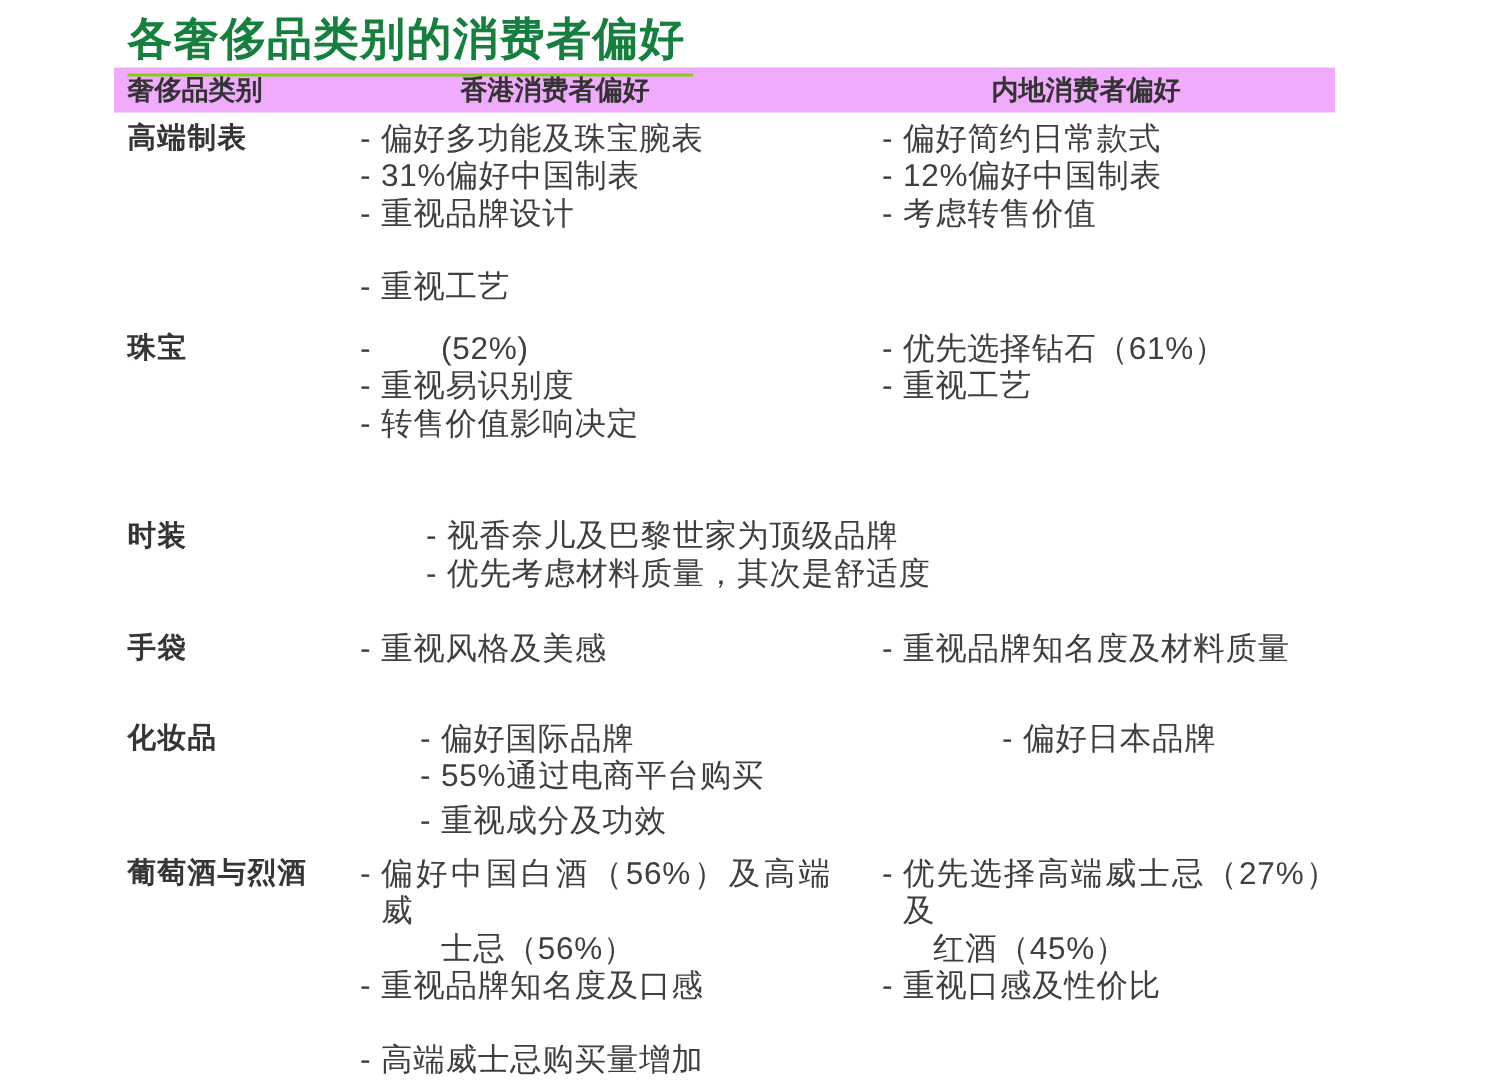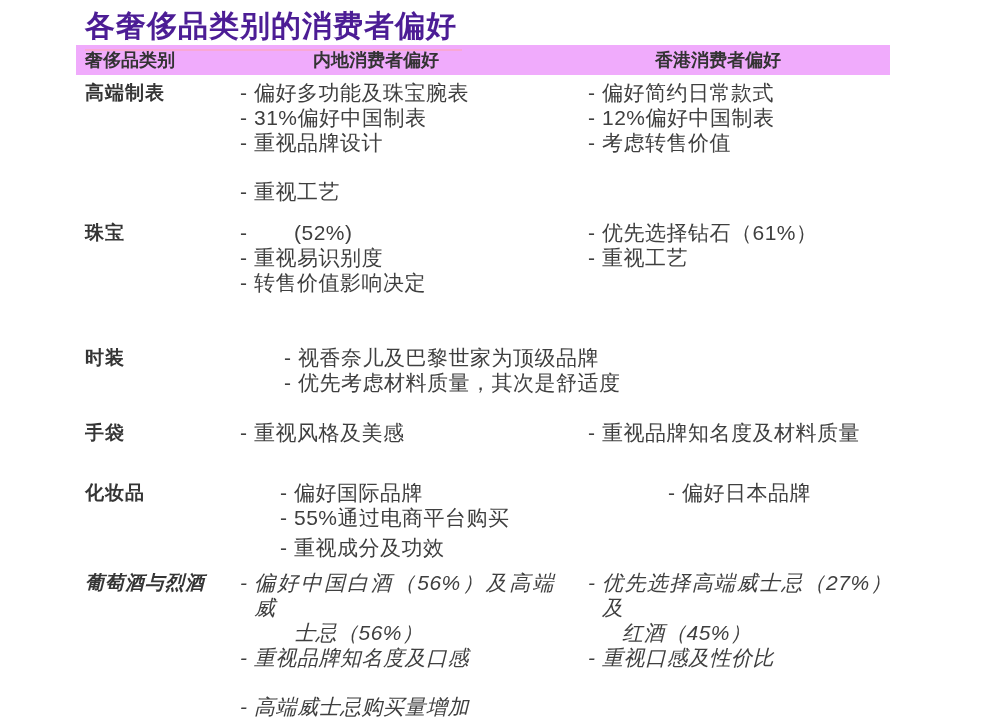--- a/index.html
+++ b/index.html
@@ -7,22 +7,22 @@
     width:994px;height:720px;overflow:hidden;
     font-family:"Liberation Sans","DejaVu Sans",sans-serif;
     color:#3f3f3f;
   }
   .page{position:relative;width:994px;height:720px;background:#fff;}
 
   
   .title-wrap{height:39px;padding-top:6px;}
   .page-title{
     display:inline-block;margin-left:85px;
-    font-size:30px;font-weight:600;color:#4c1d95;letter-spacing:1px;
-    border-bottom:2px solid #f9a8d4;padding:0 5px 2px 0;
+    font-size:30px;font-weight:600;color:#15803d;letter-spacing:1px;
+    border-bottom:2px solid #84cc16;padding:0 5px 2px 0;
     white-space:nowrap;
   }
 
   
   .grid{display:grid;grid-template-columns:164px 348px 330px;}
 
   
   .header-band{
     margin-left:76px;width:814px;height:30px;background:#f0abfc;
   }
@@ -64,22 +64,22 @@
 
 <div class="page">
 
   <div class="title-wrap">
     <span class="page-title">各奢侈品类别的消费者偏好</span>
   </div>
 
   <div class="header-band">
     <div class="grid">
       <div class="hcell c1">奢侈品类别</div>
+      <div class="hcell c3">香港消费者偏好</div>
       <div class="hcell c2">内地消费者偏好</div>
-      <div class="hcell c3">香港消费者偏好</div>
     </div>
   </div>
 
   <div class="tbody">
       <div class="trow grid" style="height: 140px;">
         <div class="cat">高端制表</div>
         <div class="cell col2">
           <div class="bullet">
             <span class="dash">-</span>
             <div class="btxt">
@@ -224,21 +224,21 @@
         </div>
         <div class="cell col3">
           <div class="bullet">
             <span class="dash">-</span>
             <div class="btxt">
               <div class="l1">偏好日本品牌</div>
             </div>
           </div>
         </div>
       </div>
-      <div class="trow grid" style="height: 155px; font-style: italic;">
+      <div class="trow grid" style="height: 155px;">
         <div class="cat">葡萄酒与烈酒</div>
         <div class="cell col2">
           <div class="bullet">
             <span class="dash">-</span>
             <div class="btxt">
               <div class="l1 jline">偏好中国白酒（56%）及高端威</div>
               <div class="l2">士忌（56%）</div>
             </div>
           </div>
           <div class="bullet">

